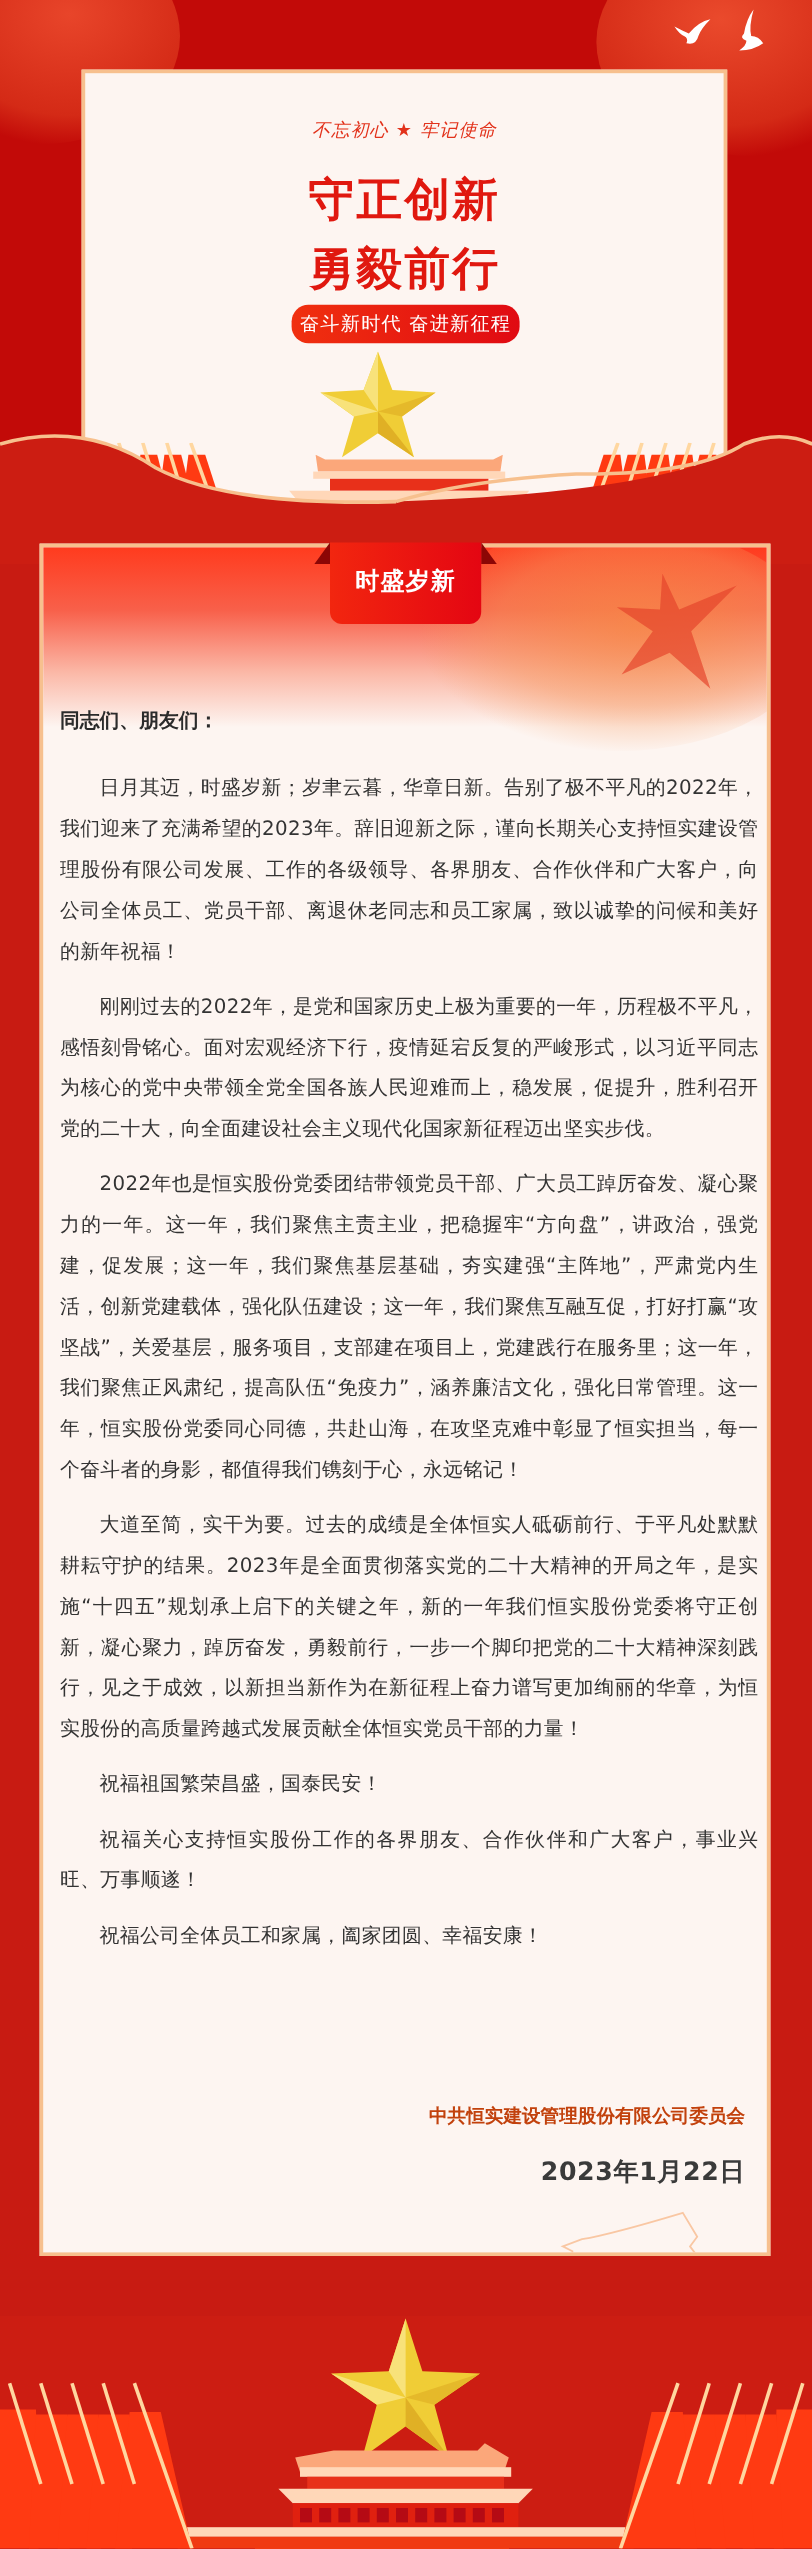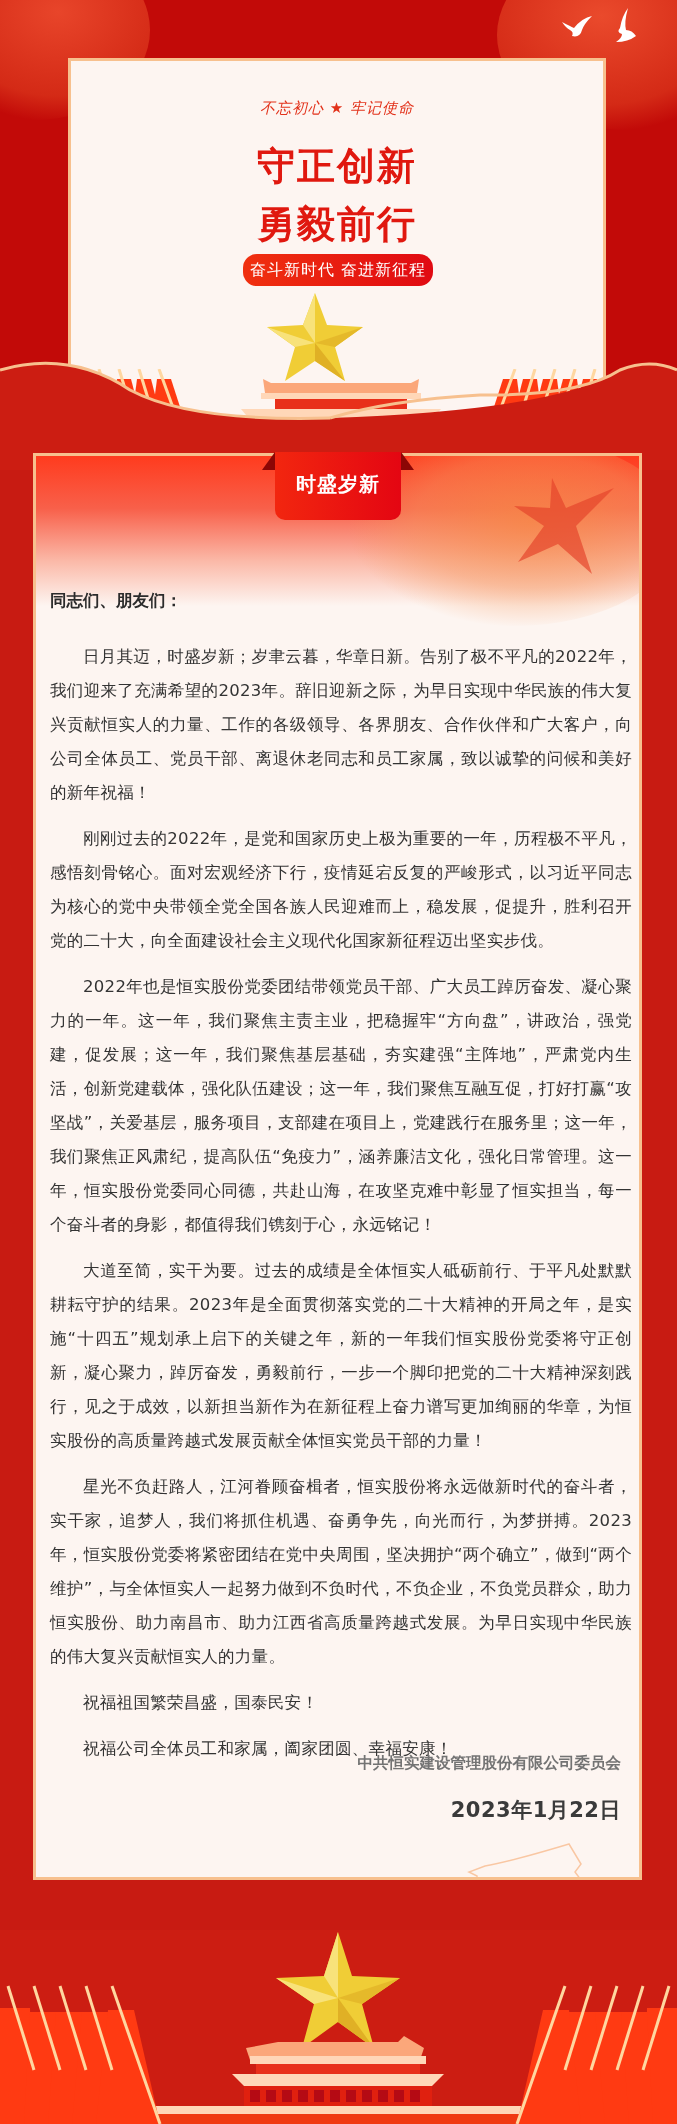--- a/index.html
+++ b/index.html
@@ -32,21 +32,21 @@
     
     .letter { position: absolute; left: 33px; top: 453px; width: 609px; height: 1427px; background: #fdf5f1; border: 3px solid #f7c08e; overflow: hidden; }
     .letter-glow { position: absolute; left: 0; top: 0; width: 100%; height: 150px;
       background: linear-gradient(180deg, #ff3b1e 0%, #f8604a 35%, #fbb9a8 70%, rgba(253,245,241,0) 100%); }
     .letter-glow2 { position: absolute; right: -40px; top: -20px; width: 330px; height: 190px; border-radius: 50%;
       background: radial-gradient(ellipse at 55% 45%, rgba(246,140,70,0.75) 0%, rgba(246,150,90,0.45) 45%, rgba(253,245,241,0) 72%); }
     .letter-star { position: absolute; right: 20px; top: 22px; width: 110px; height: 100px; opacity: 0.85; }
     .letter-body { position: absolute; left: 14px; top: 128px; width: 582px; color: #333; font-size: 16.5px; line-height: 34px; text-align: justify; }
     .greeting { font-weight: bold; color: #2b2b2b; margin-bottom: 22px; }
     .para { text-indent: 2em; margin-bottom: 12px; letter-spacing: 0.3px; }
-    .sign { position: absolute; right: 18px; top: 1297px; text-align: right; color: #737373; font-weight: bold; font-size: 15.5px; }
+    .sign { position: absolute; right: 18px; top: 1297px; text-align: right; color: #c2410c; font-weight: bold; font-size: 15.5px; }
     .sign-date { position: absolute; right: 18px; top: 1340px; text-align: left; color: #3a3a3a; font-weight: bold; font-size: 21px; letter-spacing: 0.5px; }
     .tower-outline { position: absolute; right: 20px; top: 1382px; width: 170px; height: 95px; }
 
     
     .footer { position: absolute; left: 0; top: 1930px; width: 677px; height: 194px; overflow: hidden; }
   </style>
 </head>
 <body>
 
 <div class="header">
@@ -145,26 +145,26 @@
 
 <div class="letter">
   <div class="letter-glow"></div>
   <div class="letter-glow2"></div>
   <svg class="letter-star" viewBox="0 0 100 100">
     <polygon points="38,0 52,30 100,10 62,48 78,96 44,66 4,84 30,48 0,28 36,30" fill="#e5442a" opacity="0.8"></polygon>
   </svg>
 
   <div class="letter-body">
     <p class="greeting">同志们、朋友们：</p>
-    <p class="para">日月其迈，时盛岁新；岁聿云暮，华章日新。告别了极不平凡的2022年，我们迎来了充满希望的2023年。辞旧迎新之际，为早日实现中华民族的伟大复兴贡献恒实人的力量、工作的各级领导、各界朋友、合作伙伴和广大客户，向公司全体员工、党员干部、离退休老同志和员工家属，致以诚挚的问候和美好的新年祝福！</p>
+    <p class="para">日月其迈，时盛岁新；岁聿云暮，华章日新。告别了极不平凡的2022年，我们迎来了充满希望的2023年。辞旧迎新之际，谨向长期关心支持恒实建设管理股份有限公司发展、工作的各级领导、各界朋友、合作伙伴和广大客户，向公司全体员工、党员干部、离退休老同志和员工家属，致以诚挚的问候和美好的新年祝福！</p>
     <p class="para">刚刚过去的2022年，是党和国家历史上极为重要的一年，历程极不平凡，感悟刻骨铭心。面对宏观经济下行，疫情延宕反复的严峻形式，以习近平同志为核心的党中央带领全党全国各族人民迎难而上，稳发展，促提升，胜利召开党的二十大，向全面建设社会主义现代化国家新征程迈出坚实步伐。</p>
     <p class="para">2022年也是恒实股份党委团结带领党员干部、广大员工踔厉奋发、凝心聚力的一年。这一年，我们聚焦主责主业，把稳握牢“方向盘”，讲政治，强党建，促发展；这一年，我们聚焦基层基础，夯实建强“主阵地”，严肃党内生活，创新党建载体，强化队伍建设；这一年，我们聚焦互融互促，打好打赢“攻坚战”，关爱基层，服务项目，支部建在项目上，党建践行在服务里；这一年，我们聚焦正风肃纪，提高队伍“免疫力”，涵养廉洁文化，强化日常管理。这一年，恒实股份党委同心同德，共赴山海，在攻坚克难中彰显了恒实担当，每一个奋斗者的身影，都值得我们镌刻于心，永远铭记！</p>
     <p class="para">大道至简，实干为要。过去的成绩是全体恒实人砥砺前行、于平凡处默默耕耘守护的结果。2023年是全面贯彻落实党的二十大精神的开局之年，是实施“十四五”规划承上启下的关键之年，新的一年我们恒实股份党委将守正创新，凝心聚力，踔厉奋发，勇毅前行，一步一个脚印把党的二十大精神深刻践行，见之于成效，以新担当新作为在新征程上奋力谱写更加绚丽的华章，为恒实股份的高质量跨越式发展贡献全体恒实党员干部的力量！</p>
-    <p class="para">星光不负赶路人，江河眷顾奋楫者，恒实股份将永远做新时代的奋斗者，实干家，追梦人，我们将抓住机遇、奋勇争先，向光而行，为梦拼搏。2023年，恒实股份党委将紧密团结在党中央周围，坚决拥护“两个确立”，做到“两个维护”，与全体恒实人一起努力做到不负时代，不负企业，不负党员群众，助力恒实股份、助力南昌市、助力江西省高质量跨越式发展。为早日实现中华民族的伟大复兴贡献恒实人的力量。</p>
     <p class="para">祝福祖国繁荣昌盛，国泰民安！</p>
+    <p class="para">祝福关心支持恒实股份工作的各界朋友、合作伙伴和广大客户，事业兴旺、万事顺遂！</p>
     <p class="para">祝福公司全体员工和家属，阖家团圆、幸福安康！</p>
   </div>
 
   <div class="sign">中共恒实建设管理股份有限公司委员会</div>
   <div class="sign-date">2023年1月22日</div>
 
   <svg class="tower-outline" viewBox="0 0 170 95">
     <path d="M2 95 L4 50 L28 46 L28 38 L20 34 L36 28 Q60 24 120 6 L132 26 L126 34 L132 42 L126 46 L138 50 L136 95 L165 95" fill="none" stroke="#f9c7a3" stroke-width="1.5"></path>
   </svg>
 

